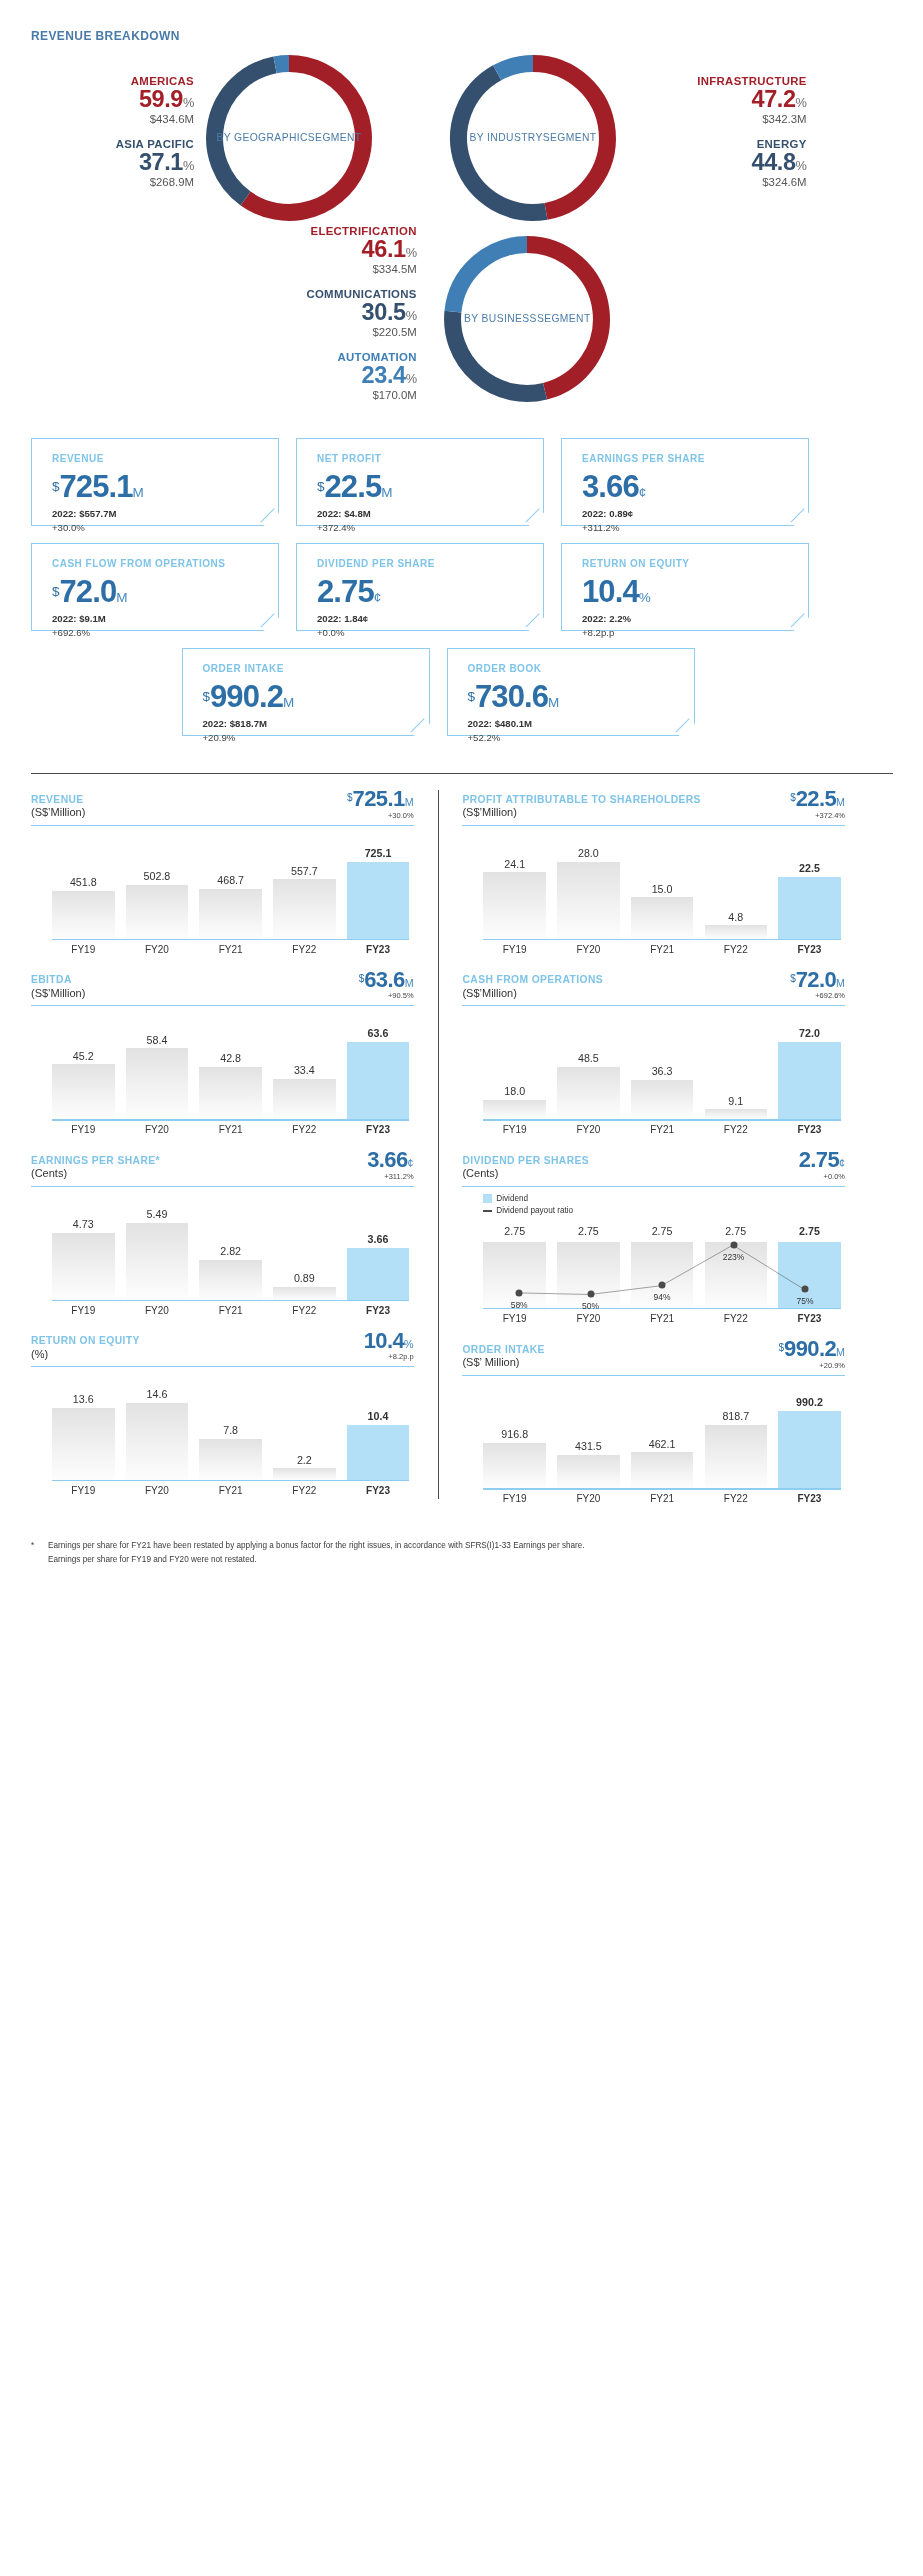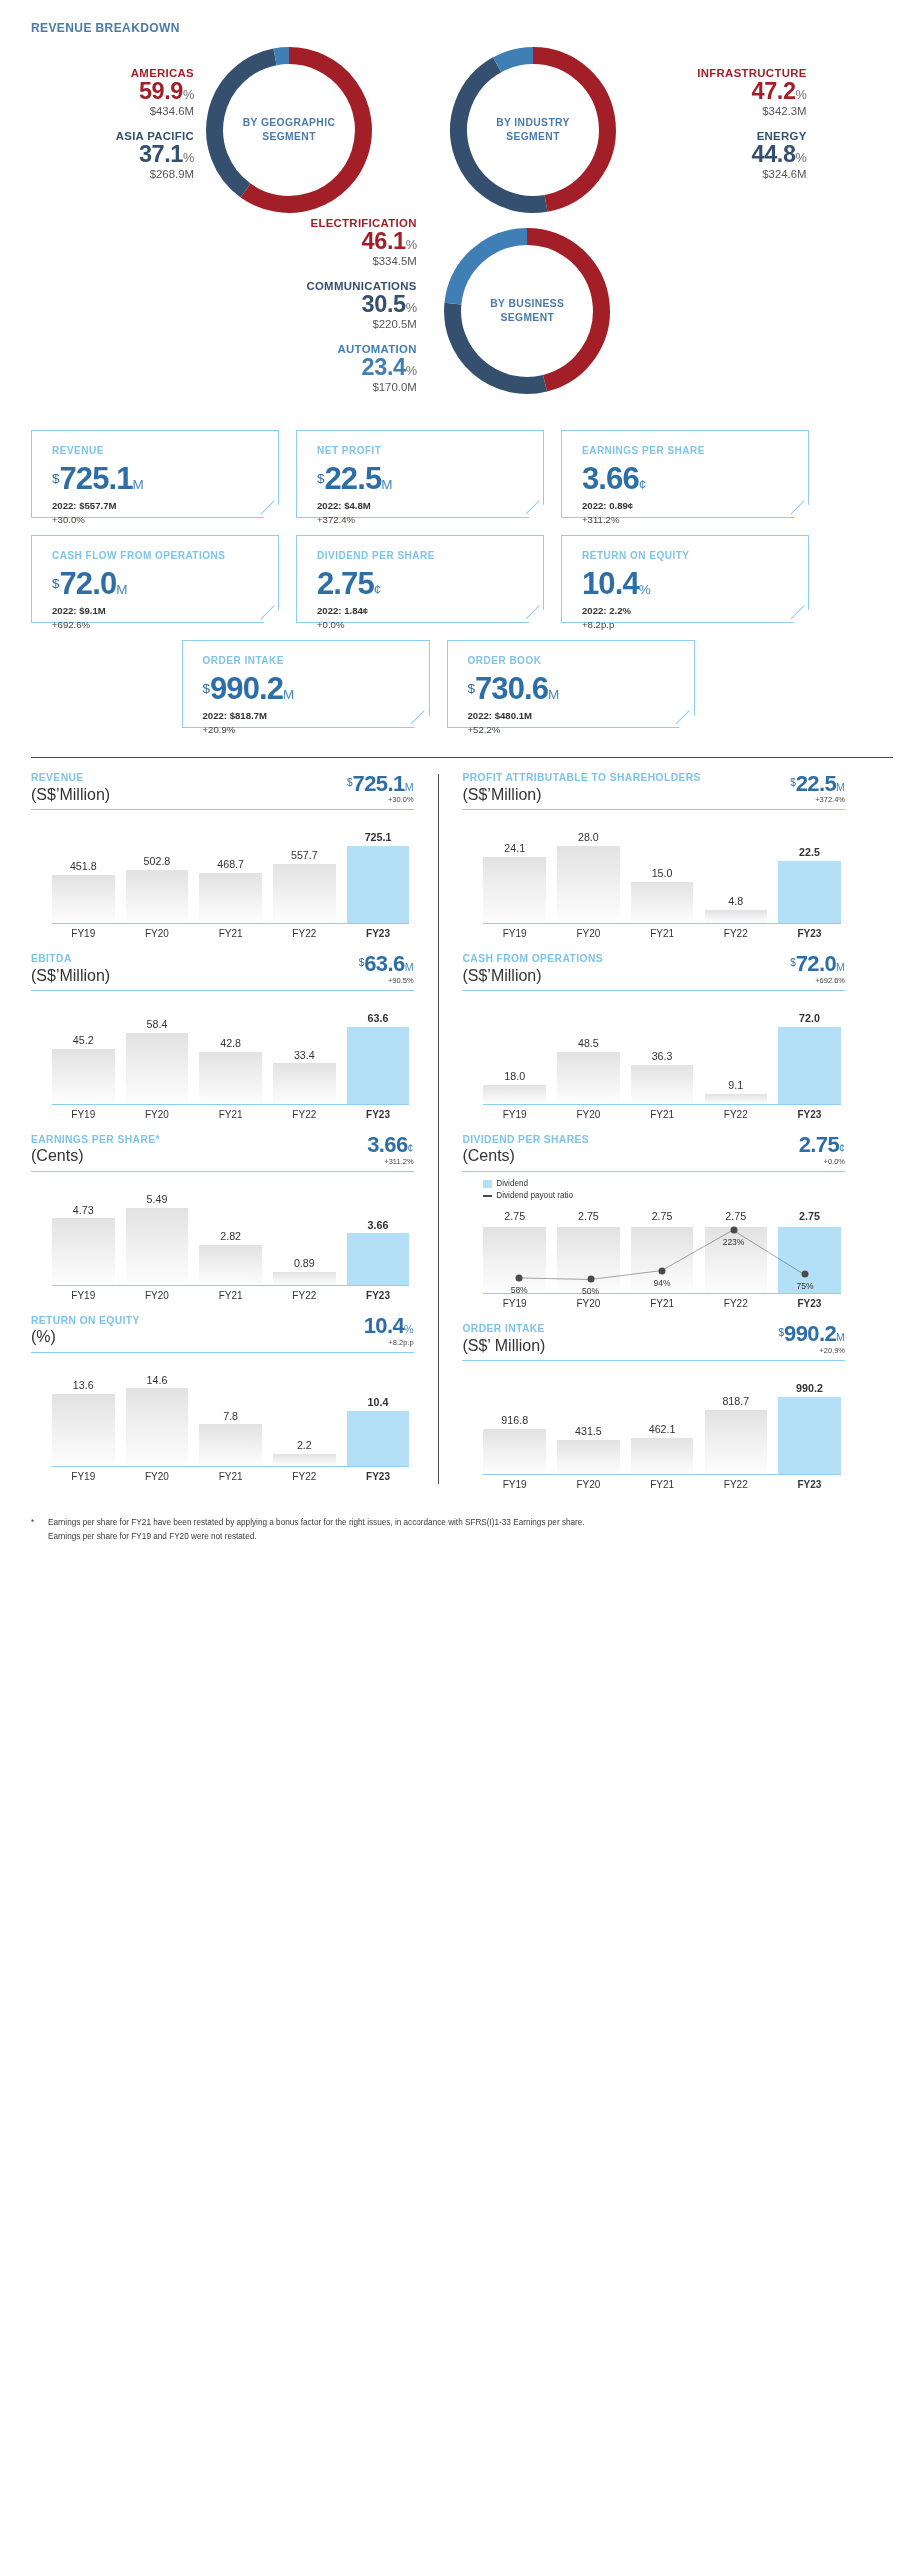--- a/index.html
+++ b/index.html
@@ -3,21 +3,21 @@
 <meta charset="utf-8">
 <style>
   * { box-sizing: border-box; margin: 0; padding: 0; }
   body {
     width: 924px;
     background: #ffffff;
     font-family: "Liberation Sans", sans-serif;
     color: #3b3b3b;
     -webkit-font-smoothing: antialiased;
   }
-  .page { width: 876px; position: relative; padding: 8px 31px; }
+  .page { width: 876px; position: relative; padding: 16px 31px; }
 
   
   .section-title {
     color: #4a7ba8;
     font-size: 12px;
     font-weight: bold;
     letter-spacing: 0.4px;
     padding-top: 12.8px;
   }
 
@@ -36,23 +36,23 @@
   .lbl-pct .unit { font-size: 12.8px; font-weight: normal; color: #6d6d6d; }
   .lbl-val { font-size: 11.4px; color: #555; margin-top: 1.4px; }
 
   .c-red  { color: #a31f28; }
   .c-navy { color: #35506e; }
   .c-blue { color: #3f7fb5; }
 
   .donut-wrap { position: relative; width: 190px; height: 190px; }
   .donut-wrap svg { display: block; }
   .donut-center {
-    position: absolute; inset: 0; display: flex; flex-direction: column;
+    position: absolute; inset: 0; display: flex; 
     align-items: center; justify-content: center; text-align: right;
-    color: #4a7ba8; font-size: 10.3px; font-weight: bold; letter-spacing: 0.4px;
+    color: #4a7ba8; font-size: 10.3px; font-weight: normal; letter-spacing: 0.4px;
     line-height: 1.35;
   }
 
   .donut-third { display: flex; justify-content: center; align-items: center; }
 
   
   .kpi-grid { display: flex; gap: 17px; margin-top: 4.3px; }
   .kpi-grid.center { justify-content: center; }
   .kpi-card {
     position: relative;
@@ -91,21 +91,21 @@
     width: 0.9px; background: #4a4a4a; margin: 15.6px 0 5.7px 0;
   }
   .chart-col { width: 50%; padding: 0 0 0 0; }
   .chart-col.left  { padding-right: 24px; }
   .chart-col.right { padding-left: 24px; }
 
   .chart-block { padding-top: 14px; }
   .chart-head { display: flex; justify-content: space-between; align-items: flex-end; }
   .chart-title { line-height: 1.22; }
   .chart-title .t1 { color: #7ec4e8; font-size: 10.3px; font-weight: bold; letter-spacing: 0.4px; }
-  .chart-title .t2 { color: #333; font-size: 16px; }
+  .chart-title .t2 { color: #333; font-size: 11px; }
   .chart-kpi { text-align: right; white-space: nowrap; }
   .chart-kpi .v { color: #2c6ea5; font-weight: bold; line-height: 1; }
   .chart-kpi .v .pre { font-size: 10px; font-weight: normal; vertical-align: 5px; }
   .chart-kpi .v .num { font-size: 22px; letter-spacing: -0.6px; }
   .chart-kpi .v .suf { font-size: 10.7px; font-weight: normal; color: #4789bd; }
   .chart-kpi .d { font-size: 7.5px; color: #444; margin-top: 0.7px; }
   .chart-topline { height: 1.1px; background: #8ecdef; margin-top: 5px; }
 
   .legend { margin: 5.7px 0 0 21px; font-size: 8.2px; color: #333; }
   .legend .row { display: flex; align-items: center; gap: 4.3px; line-height: 1.5; }

